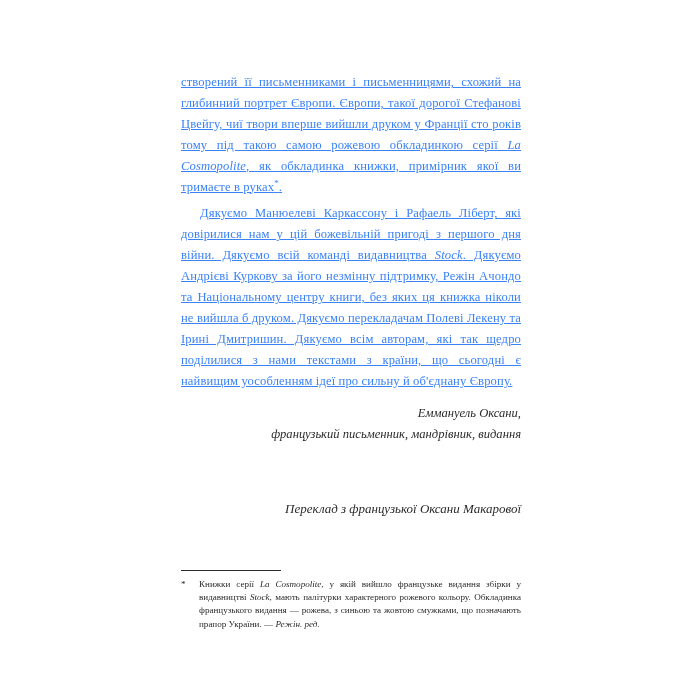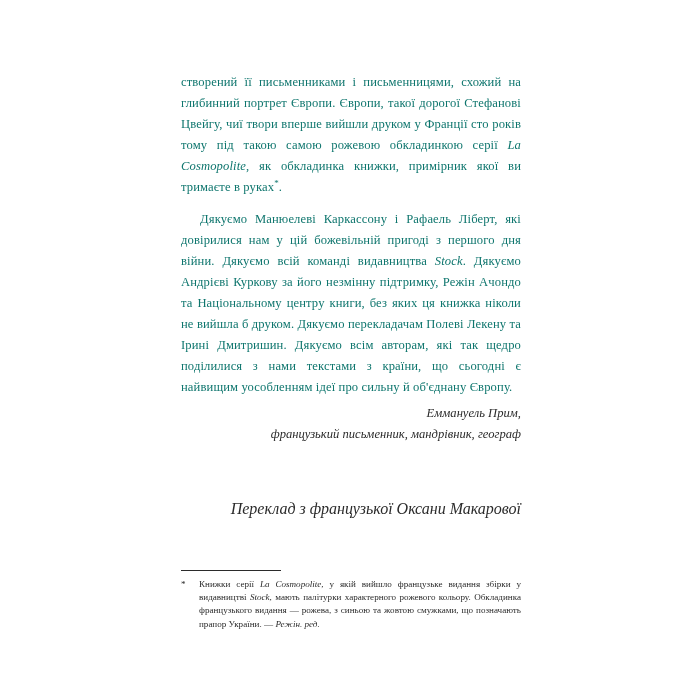--- a/index.html
+++ b/index.html
@@ -32,31 +32,32 @@
     top: 72px;
     width: 340px;
   }
 
   .body-par {
     font-size: 12.6px;
     line-height: 20.9px;
     text-align: justify;
     text-justify: inter-word;
     margin: 0;
-    color: #0f766e;
+    color: #3b82f6;
     hyphens: manual;
     letter-spacing: 0.01em;
+    text-decoration: underline;
   }
 
   .body-par.indented {
     text-indent: 19px;
   }
 
   .body-par + .body-par {
-    margin-top: 12px;
+    margin-top: 6px;
   }
 
   .body-par .it {
     font-style: italic;
   }
 
   .fn-ref {
     font-size: 9px;
     vertical-align: super;
     line-height: 0;
@@ -79,21 +80,21 @@
   }
 
   
   .translator {
     position: absolute;
     left: 181px;
     top: 498px;
     width: 340px;
     text-align: right;
     font-style: italic;
-    font-size: 16px;
+    font-size: 13px;
     line-height: 21px;
     color: #2b2b2b;
     white-space: nowrap;
   }
 
   
   .footnote-area {
     position: absolute;
     left: 181px;
     top: 570px;
@@ -132,22 +133,22 @@
 <body>
 
 <div class="page">
 
   <div class="text-column">
     <p class="body-par">створений її письменниками і письменницями, схожий на глибинний портрет Європи. Європи, такої дорогої Стефанові Цвейгу, чиї твори вперше вийшли друком у Франції сто років тому під такою самою рожевою обкладинкою серії <span class="it">La Cosmopolite</span>, як обкладинка книжки, примірник якої ви тримаєте в руках<span class="fn-ref">*</span>.</p>
     <p class="body-par indented">Дякуємо Манюелеві Каркассону і Рафаель Ліберт, які довірилися нам у цій божевільній пригоді з першого дня війни. Дякуємо всій команді видавництва <span class="it">Stock</span>. Дякуємо Андрієві Куркову за його незмінну підтримку, Режін Ачондо та Національному центру книги, без яких ця книжка ніколи не вийшла б друком. Дякуємо перекладачам Полеві Лекену та Ірині Дмитришин. Дякуємо всім авторам, які так щедро поділилися з нами текстами з країни, що сьогодні є найвищим уособленням ідеї про сильну й об'єднану Європу.</p>
   </div>
 
   <div class="signature">
-    <div>Еммануель Прим,</div>
-    <div>французький письменник, мандрівник, географ</div>
+    <div>Еммануель Оксани,</div>
+    <div>французький письменник, мандрівник, видання</div>
   </div>
 
   <div class="translator">Переклад з французької Оксани Макарової</div>
 
   <div class="footnote-area">
     <div class="footnote-rule"></div>
     <div class="footnote">
       <span class="footnote-marker">*</span>
       <span>Книжки серії <span class="it">La Cosmopolite</span>, у якій вийшло французьке видання збірки у видавництві <span class="it">Stock</span>, мають палітурки характерного рожевого кольору. Обкладинка французького видання — рожева, з синьою та жовтою смужками, що позначають прапор України. — <span class="it">Режін. ред.</span></span>
     </div>

